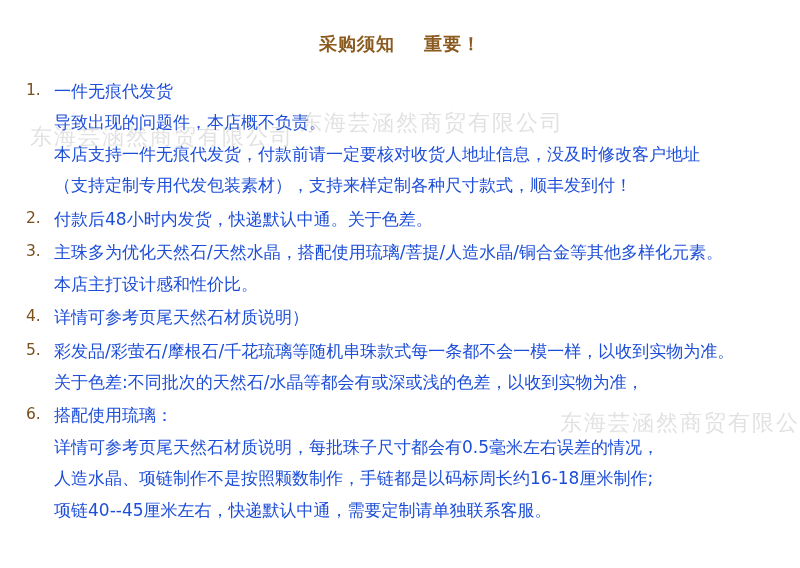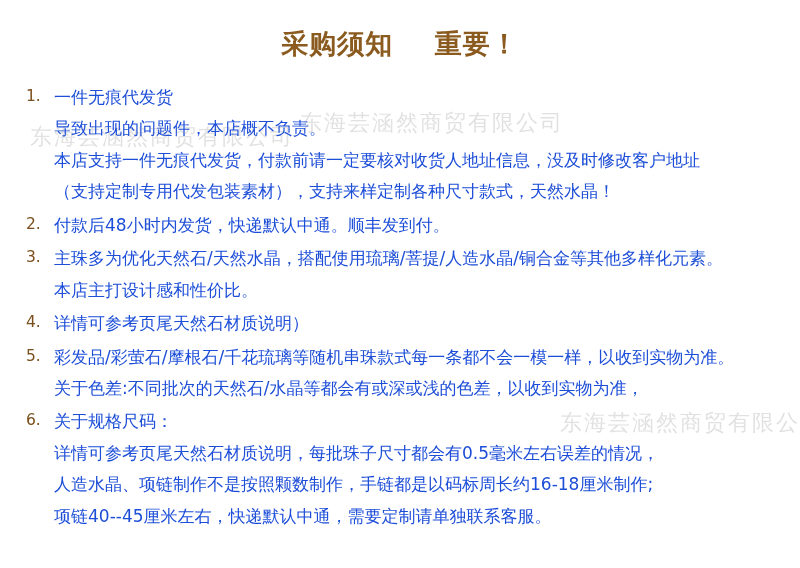--- a/index.html
+++ b/index.html
@@ -17,24 +17,24 @@
   .page {
     position: relative;
     width: 800px;
     height: 568px;
     box-sizing: border-box;
     padding: 26px 26px 10px 26px;
   }
   .title {
     text-align: center;
     color: #8a5a1e;
-    font-size: 27px;
+    font-size: 18px;
     font-weight: bold;
     letter-spacing: 1px;
-    margin: 0 0 20px 0;
+    margin: 6px 0 20px 0;
     white-space: pre;
   }
   .list {
     margin: 0;
     padding: 0;
     list-style: none;
   }
   .item {
     position: relative;
     margin-bottom: 2px;
@@ -82,26 +82,26 @@
 
   <div class="title">采购须知    重要！</div>
 
   <ul class="list">
 
     <li class="item">
       <span class="num">1.</span>
       <div class="line">一件无痕代发货</div>
       <div class="line">导致出现的问题件，本店概不负责。</div>
       <div class="line">本店支持一件无痕代发货，付款前请一定要核对收货人地址信息，没及时修改客户地址</div>
-      <div class="line">（支持定制专用代发包装素材），支持来样定制各种尺寸款式，天然水晶！</div>
+      <div class="line">（支持定制专用代发包装素材），支持来样定制各种尺寸款式，顺丰发到付！</div>
     </li>
 
     <li class="item">
       <span class="num">2.</span>
-      <div class="line">付款后48小时内发货，快递默认中通。顺丰发到付。</div>
+      <div class="line">付款后48小时内发货，快递默认中通。关于色差。</div>
     </li>
 
     <li class="item">
       <span class="num">3.</span>
       <div class="line">主珠多为优化天然石/天然水晶，搭配使用琉璃/菩提/人造水晶/铜合金等其他多样化元素。</div>
       <div class="line">本店主打设计感和性价比。</div>
     </li>
 
     <li class="item">
       <span class="num">4.</span>
@@ -109,20 +109,20 @@
     </li>
 
     <li class="item">
       <span class="num">5.</span>
       <div class="line">彩发品/彩萤石/摩根石/千花琉璃等随机串珠款式每一条都不会一模一样，以收到实物为准。</div>
       <div class="line">关于色差:不同批次的天然石/水晶等都会有或深或浅的色差，以收到实物为准，</div>
     </li>
 
     <li class="item">
       <span class="num">6.</span>
-      <div class="line">关于规格尺码：</div>
+      <div class="line">搭配使用琉璃：</div>
       <div class="line">详情可参考页尾天然石材质说明，每批珠子尺寸都会有0.5毫米左右误差的情况，</div>
       <div class="line">人造水晶、项链制作不是按照颗数制作，手链都是以码标周长约16-18厘米制作;</div>
       <div class="line">项链40--45厘米左右，快递默认中通，需要定制请单独联系客服。</div>
     </li>
 
   </ul>
 </div>
 
 </body></html>

